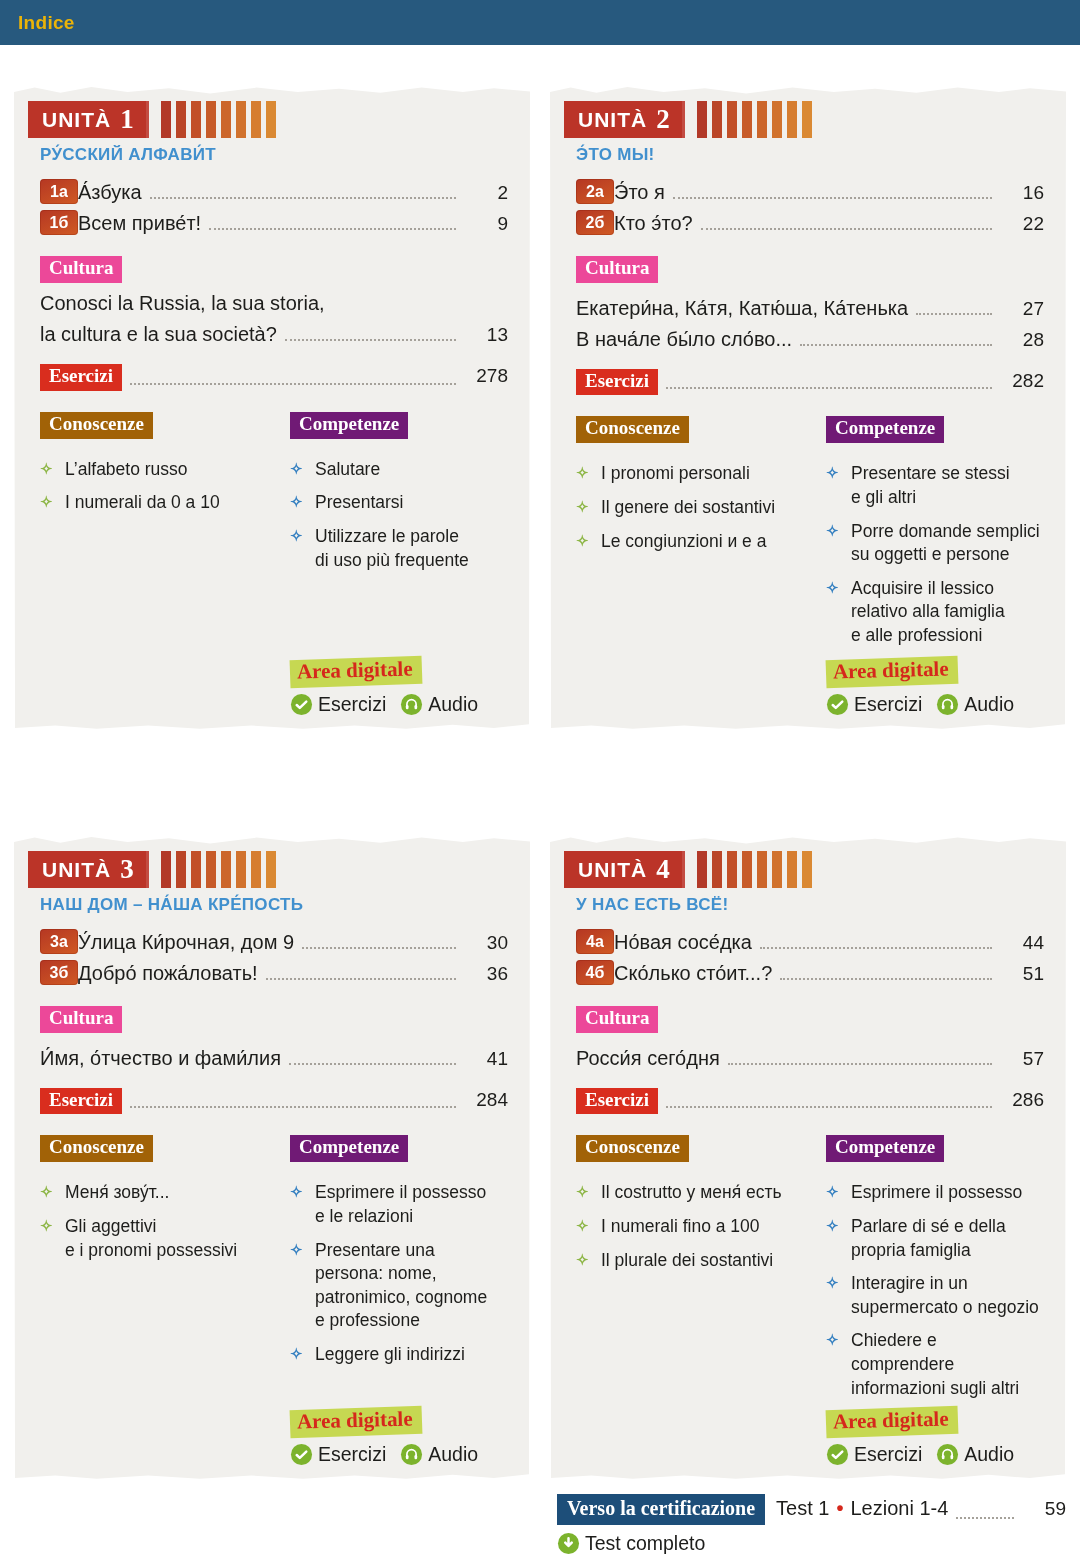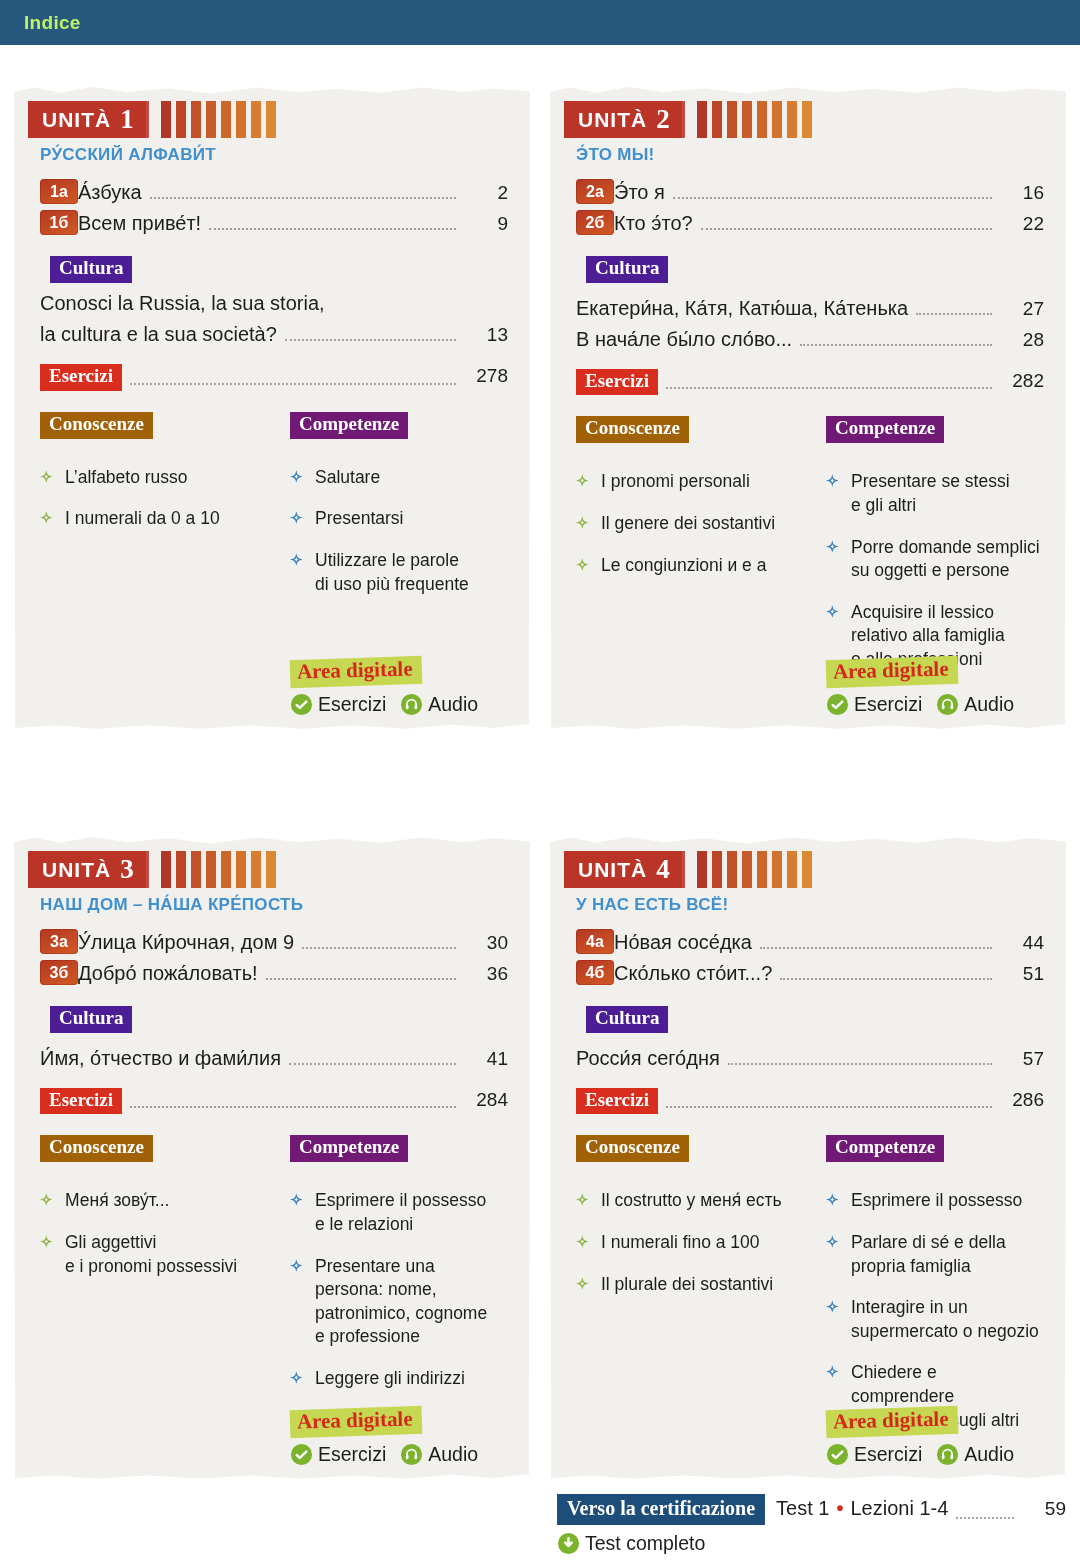--- a/index.html
+++ b/index.html
@@ -1,21 +1,21 @@
 <!DOCTYPE html>
 <html><head>
 <meta charset="utf-8">
 <style>
   * { margin:0; padding:0; box-sizing:border-box; }
   html,body { width:1080px; height:1560px; background:#ffffff; overflow:hidden;
               font-family:"Liberation Sans", sans-serif; color:#1d1d1b; }
 
   
   .topbar { height:45px; background:#27597e; display:flex; align-items:center; }
-  .topbar h1 { color:#bef264; font-size:19px; font-weight:700; padding-left:24px; letter-spacing:.3px; }
+  .topbar h1 { color:#eab308; font-size:19px; font-weight:700; padding-left:18px; letter-spacing:.3px; }
 
   
   .grid { display:grid; grid-template-columns:516px 516px; column-gap:20px; row-gap:105px;
           padding:40px 14px 0 14px; }
   .card { position:relative; width:516px; height:645px; background:#f1f0ed;
           padding:14px 22px 0 26px; overflow:hidden;
           clip-path:polygon(0% 1.1%, 4% .4%, 9% 1.2%, 15% .3%, 22% 1.1%, 30% .5%, 38% 1.3%,
             47% .4%, 55% 1.1%, 63% .6%, 71% 1.2%, 79% .4%, 87% 1.1%, 93% .5%, 100% 1%,
             99.8% 99.1%, 93% 99.7%, 85% 99.2%, 76% 99.8%, 66% 99.3%, 56% 99.8%, 46% 99.3%,
             36% 99.8%, 26% 99.3%, 16% 99.8%, 8% 99.3%, .2% 99.7%); }
@@ -44,34 +44,34 @@
                  display:inline-flex; align-items:center; justify-content:center;
                  align-self:center; flex:0 0 38px;
                  box-shadow:inset 0 0 0 1px rgba(120,20,0,.25); }
   .dots { flex:1 1 auto; min-width:24px; border-bottom:2px dotted #a5a19a;
           margin:0 8px; align-self:flex-end; margin-bottom:6px; }
   .page { flex:0 0 44px; text-align:right; font-size:19px; }
 
   
   .badge { display:inline-block; color:#fff; font-family:"Liberation Serif", serif;
            font-weight:700; font-size:19px; padding:2px 9px 4px 9px; line-height:1.1; }
-  .cultura  { background:#4c1d95; margin:15px 0 7px 10px; }
+  .cultura  { background:#ec4899; margin:15px 0 7px 0; }
   .cultura-pre { font-size:20px; line-height:1.32; }
   .esercizi-row { margin-top:17px; }
   .esercizi { background:#d92d1e; }
 
   
   .cols { display:flex; margin-top:21px; }
   .col.left  { width:250px; flex:0 0 250px; }
   .col.right { flex:1 1 auto; }
   .col .badge { margin-bottom:9px; }
   .conoscenze { background:#a16207; }
   .competenze { background:#701a75; }
   .skill-list { list-style:none; }
-  .skill-list li { display:flex; align-items:flex-start; margin:18px 0; }
+  .skill-list li { display:flex; align-items:flex-start; margin:10px 0; }
   .diamond-icon { flex:0 0 16px; margin-right:9px; font-size:15px; line-height:1.5; }
   .green .diamond-icon { color:#8cb544; }
   .blue  .diamond-icon { color:#337fc0; }
   .diamond-icon::before { content:"✧"; font-weight:700; }
   .li-text { font-size:17.5px; line-height:1.35; white-space:pre-line; }
 
   
   .area { position:absolute; left:276px; bottom:14px; width:226px; }
   .area-highlight { display:inline-block; background:#c6d852; transform:rotate(-2deg);
                     padding:0 9px 3px 7px; }

